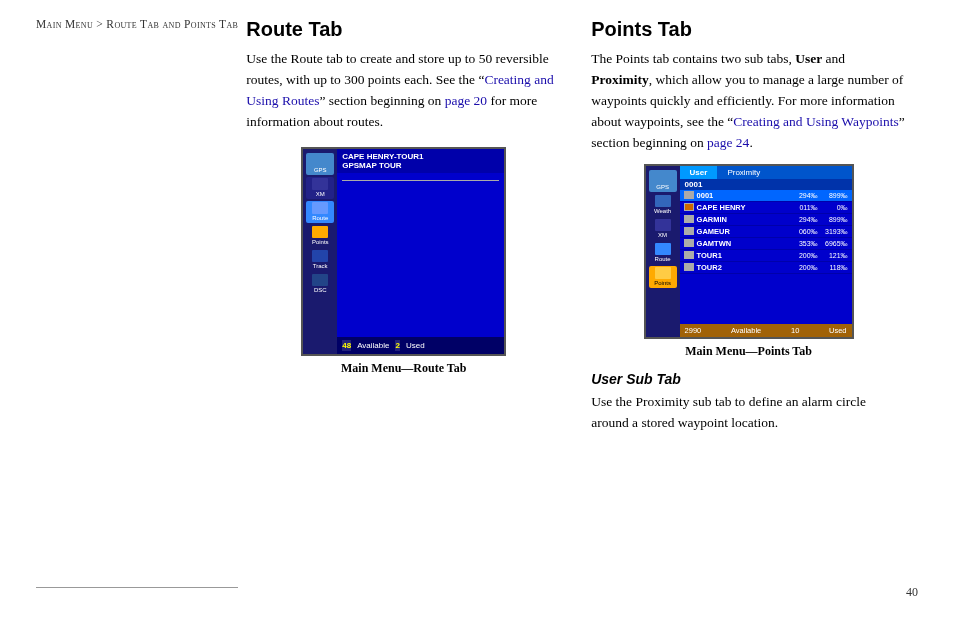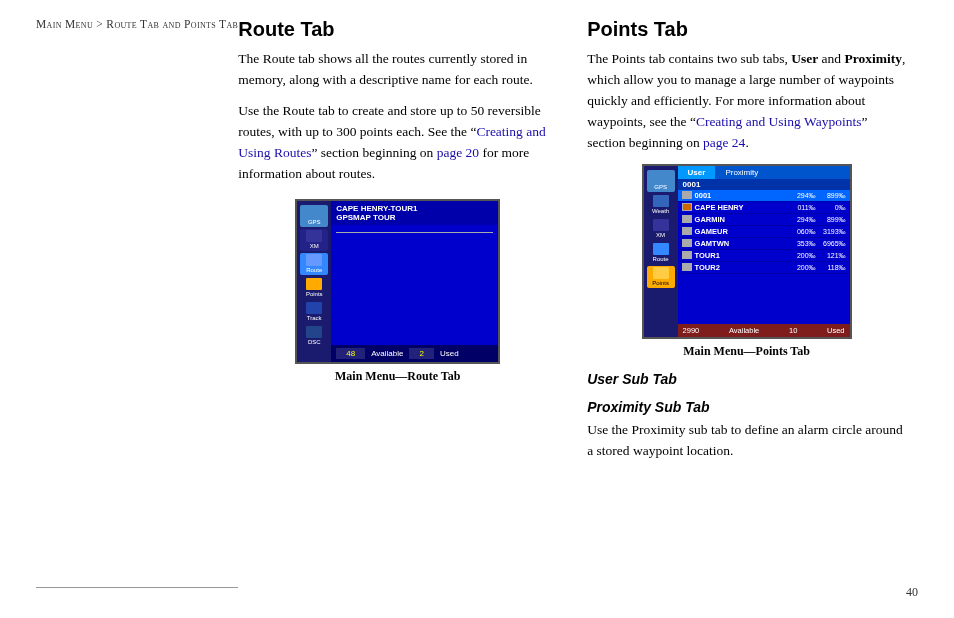--- a/index.html
+++ b/index.html
@@ -25,20 +25,21 @@
       margin-bottom: 12px;
       font-size: 11.5px;
       font-variant: small-caps;
       color: #333;
       letter-spacing: 0.03em;
     }
     .content-columns {
       display: flex;
       flex: 1;
       gap: 30px;
+      margin-left: 8px;
     }
     .left-column {
       flex: 1;
       min-width: 0;
     }
     .right-column {
       flex: 1;
       min-width: 0;
     }
     .section-title {
@@ -65,21 +66,21 @@
     }
     .screenshot-caption {
       font-size: 12px;
       font-weight: bold;
       text-align: center;
       margin-top: 5px;
     }
     
     .route-screenshot {
       width: 205px;
-      height: 165px;
+      height: 209px;
       background: #000080;
       border: 2px solid #555;
       display: flex;
       overflow: hidden;
     }
     .route-sidebar {
       width: 34px;
       background: #1a1a6e;
       display: flex;
       flex-direction: column;
@@ -144,22 +145,23 @@
       padding: 3px 5px;
       color: #fff;
       font-family: Arial, sans-serif;
       font-size: 8px;
       display: flex;
       gap: 6px;
       align-items: center;
     }
     .footer-avail {
       background: #ffffff22;
-      padding: 1px 10px;
+      padding: 1px 0;
       color: #ffff00;
+      font-weight: bold;
     }
     
     .points-screenshot-container {
       margin: 10px auto 4px auto;
       display: flex;
       flex-direction: column;
       align-items: center;
       width: 220px;
     }
     .points-screenshot {
@@ -240,21 +242,21 @@
       width: 34px;
       text-align: right;
       font-size: 7px;
     }
     .point-bearing {
       width: 30px;
       text-align: right;
       font-size: 7px;
     }
     .points-footer {
-      background: #7f1d1d;
+      background: #a16207;
       padding: 2px 5px;
       color: #fff;
       font-family: Arial, sans-serif;
       font-size: 7.5px;
       display: flex;
       justify-content: space-between;
       align-items: center;
     }
     .sub-section-title {
       font-family: Arial, Helvetica, sans-serif;
@@ -283,21 +285,20 @@
 <div class="page">
 
   <div class="breadcrumb-bar">
     <span>Main Menu &gt; Route Tab and Points Tab</span>
   </div>
 
   <div class="content-columns">
 
     <div class="left-column">
       <div class="section-title">Route Tab</div>
-      <p class="body-text">The Route tab shows all the routes currently stored in memory, along with a descriptive name for each route.</p>
       <p class="body-text">
         <span>Use the Route tab to create and store up to 50 reversible routes, with up to 300 points each. See the “</span><a class="link-text">Creating and Using Routes</a><span>” section beginning on </span><a class="link-text">page 20</a><span> for more information about routes.</span>
       </p>
 
       <div class="screenshot-container">
         <div class="route-screenshot">
 
           <div class="route-sidebar">
             <div class="sidebar-icon gps-icon">
               <div class="icon-img gps-icon" style="background:#4488cc;"></div>
@@ -433,21 +434,20 @@
               <span>10</span>
               <span>Used</span>
             </div>
           </div>
         </div>
         <div class="screenshot-caption">Main Menu—Points Tab</div>
       </div>
 
       <div class="sub-section-title">User Sub Tab</div>
 
-      <div class="sub-section-title">Proximity Sub Tab</div>
       <p class="body-text">Use the Proximity sub tab to define an alarm circle around a stored waypoint location.</p>
     </div>
   </div>
 
   <div class="footer-bar">
     <span>40</span>
   </div>
 </div>
 
 </body></html>

